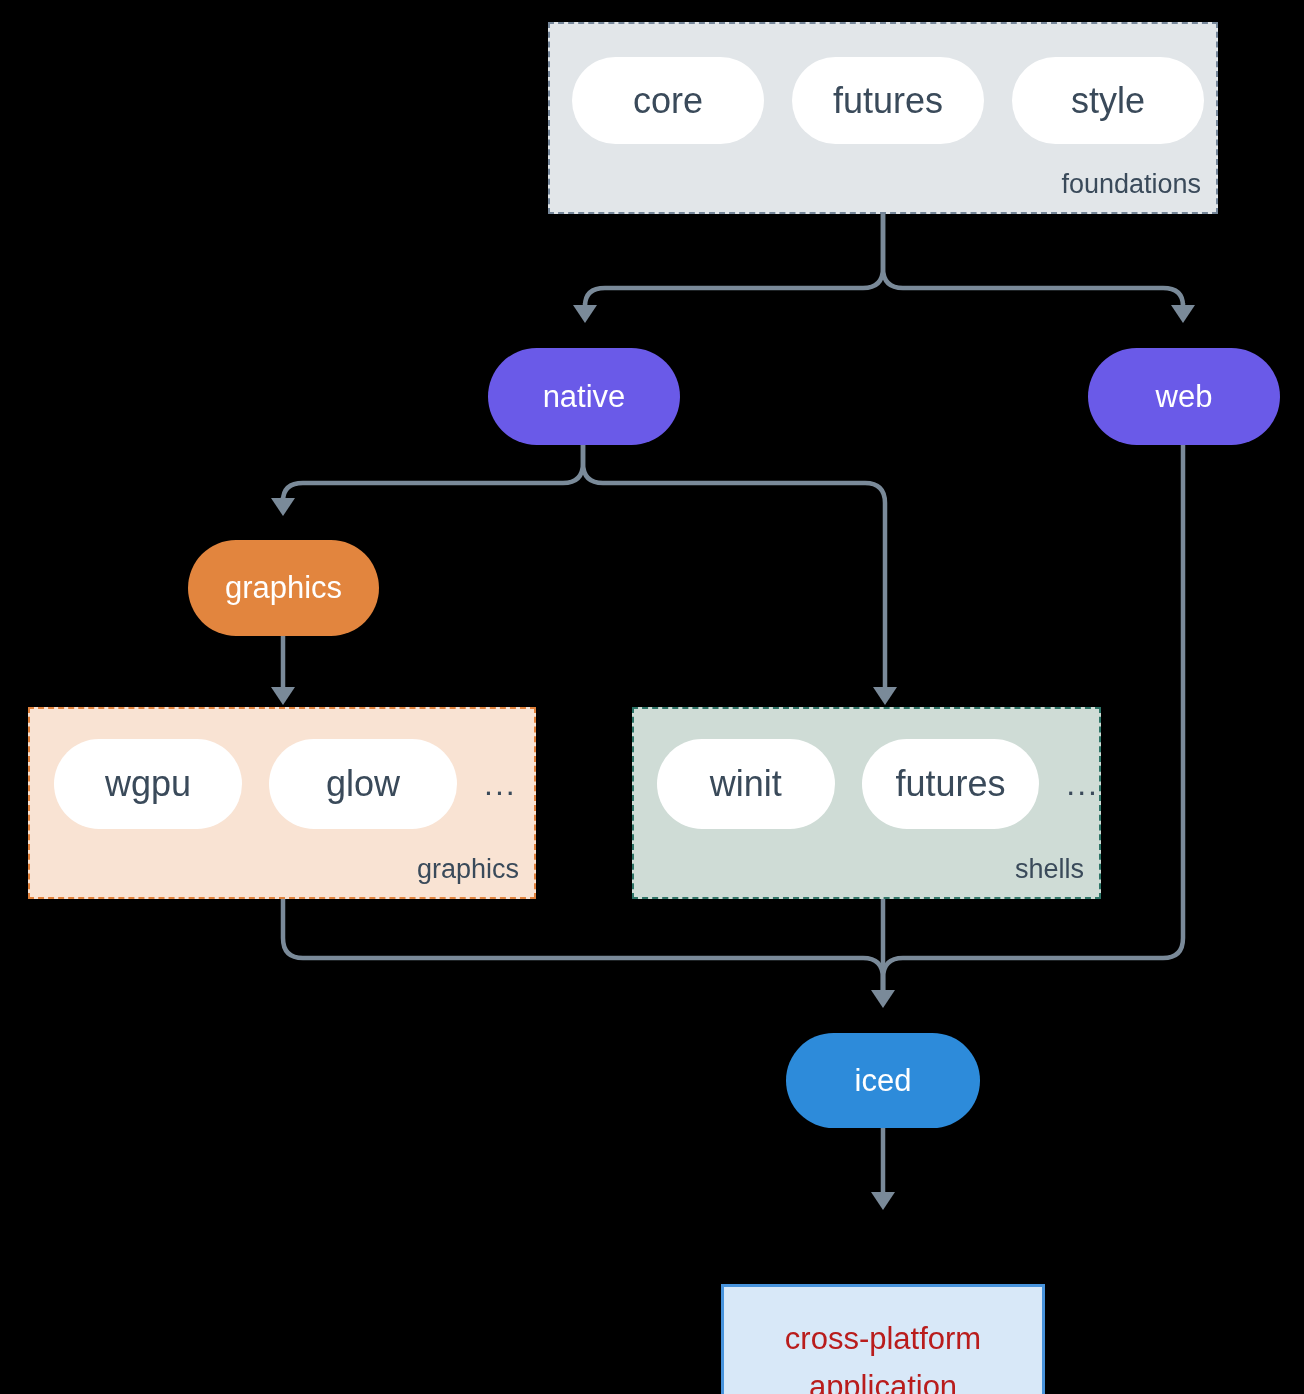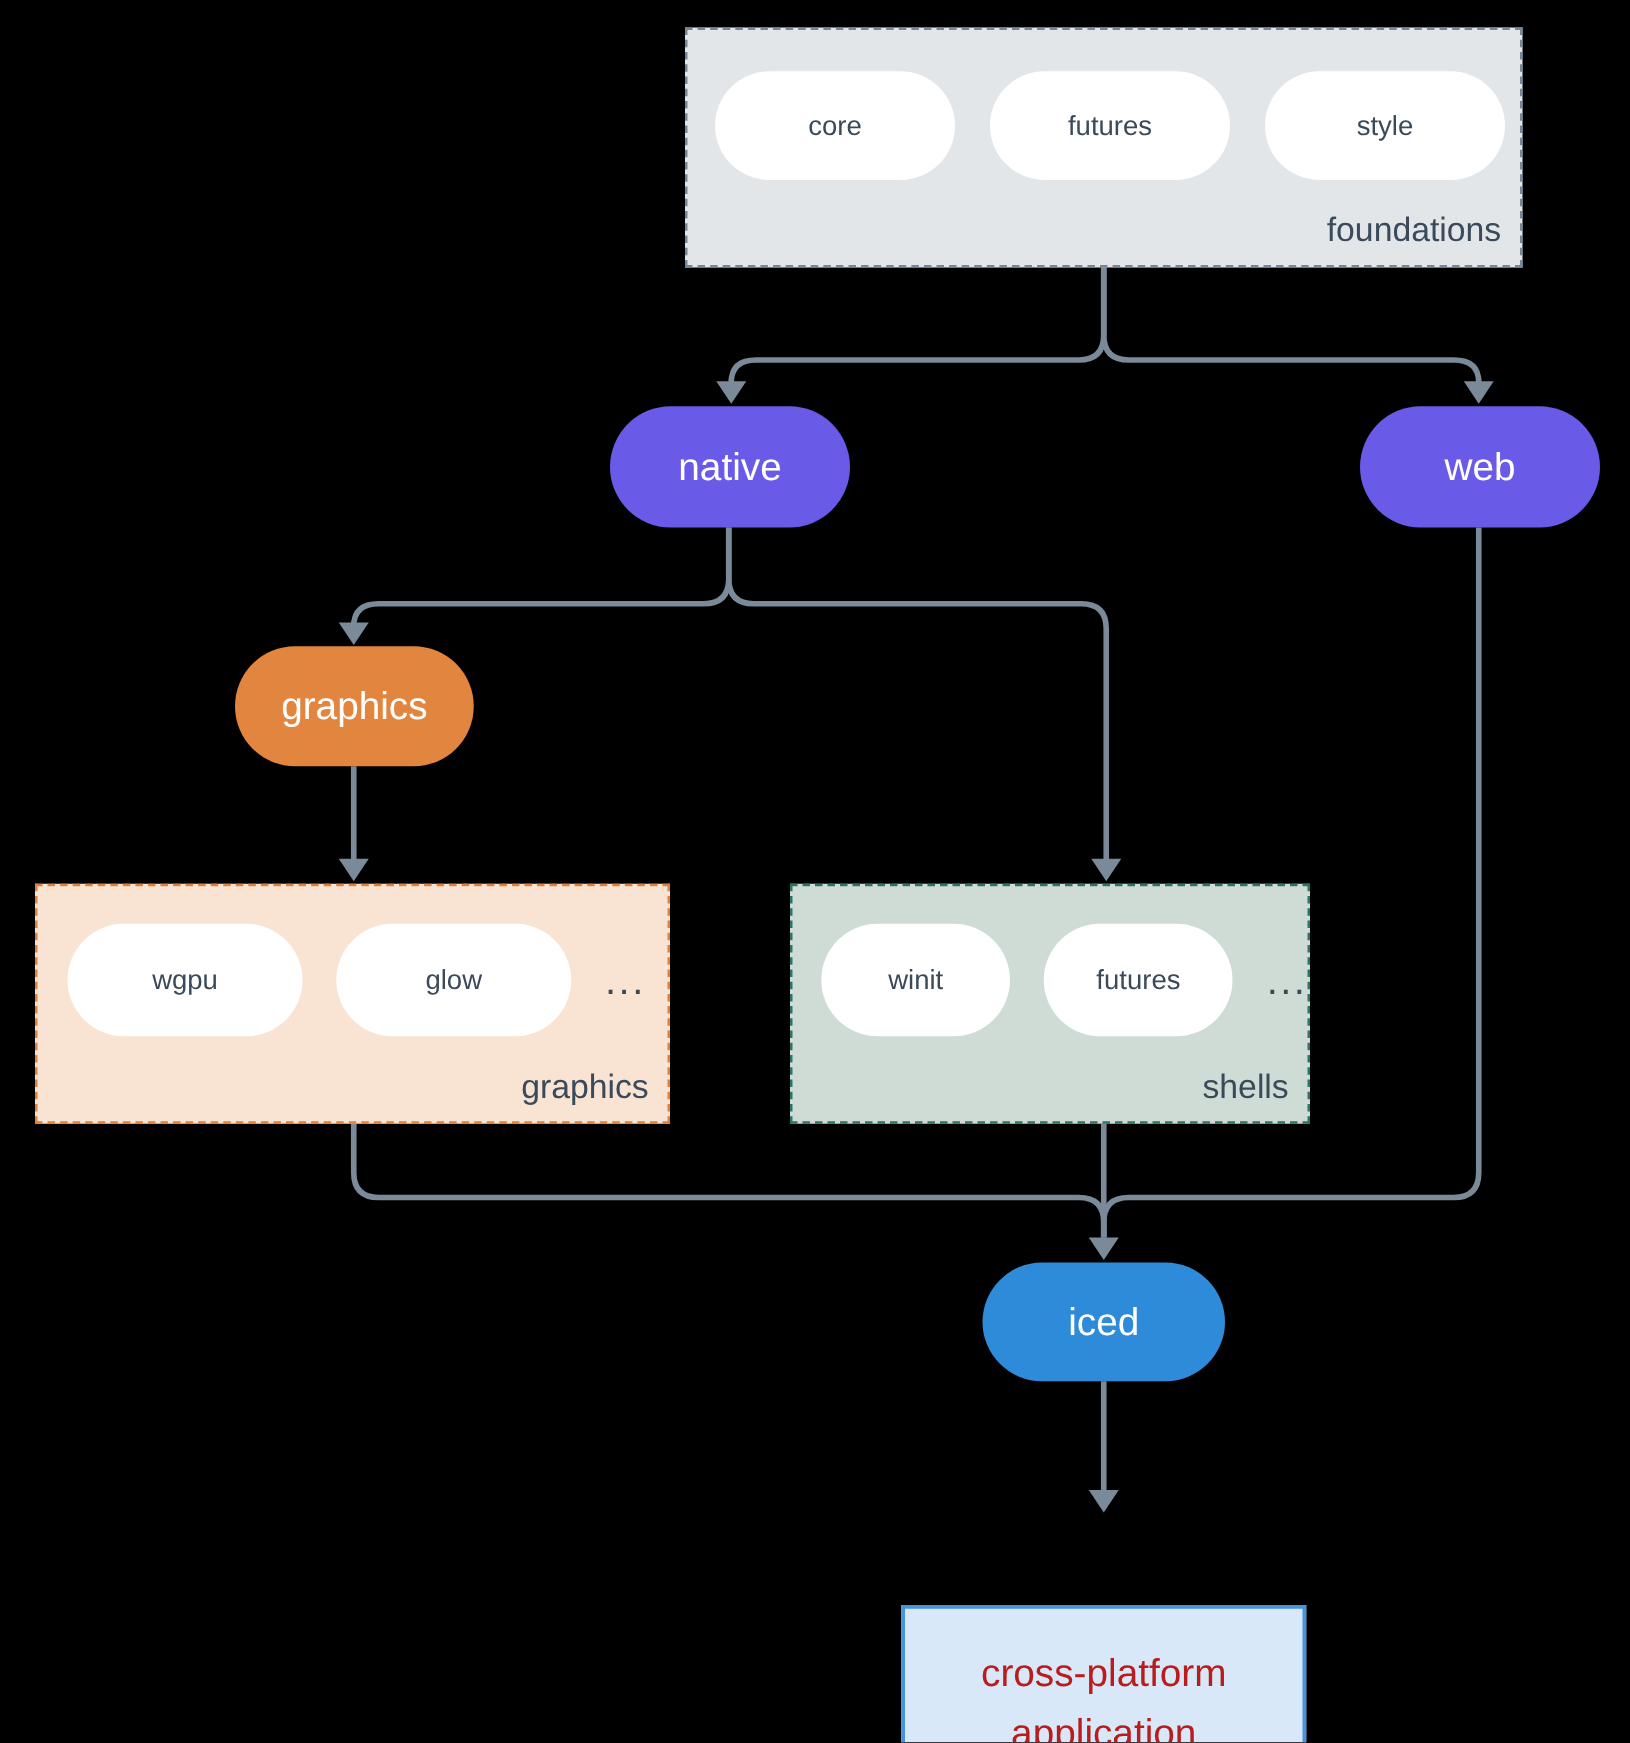--- a/index.html
+++ b/index.html
@@ -31,51 +31,52 @@
     left: 0; top: 0; right: 0;
     display: flex;
     align-items: center;
   }
   .white-pill {
     background: #ffffff;
     border-radius: 999px;
     display: flex;
     align-items: center;
     justify-content: center;
-    font-size: 22px;
+    font-size: 36px;
     color: #3a4a5a;
   }
   .dots {
     font-size: 32px;
     color: #3a4a5a;
     letter-spacing: 2px;
   }
   .node-pill {
     position: absolute;
     border-radius: 999px;
     display: flex;
     align-items: center;
     justify-content: center;
     font-size: 31px;
     color: #ffffff;
+    margin-top: 23px;
   }
   #foundations-box { left: 548px; top: 22px; width: 670px; height: 192px; background: #e2e6e9; border-color: #76879a; }
   #foundations-box .pill-row { top: 33px; left: 22px; gap: 28px; }
   #foundations-box .white-pill { width: 192px; height: 87px; }
 
   #native-pill   { left: 488px;  top: 325px; width: 192px; height: 97px; background: #6a5ae8; }
   #web-pill      { left: 1088px; top: 325px; width: 192px; height: 97px; background: #6a5ae8; }
   #graphics-pill { left: 188px;  top: 517px; width: 191px; height: 96px; background: #e2853e; }
   #iced-pill     { left: 786px;  top: 1010px; width: 194px; height: 95px; background: #2d8bda; }
 
   #renderers-box { left: 28px;  top: 707px; width: 508px; height: 192px; background: #f9e3d3; border-color: #e0813b; }
   #renderers-box .pill-row { top: 30px; left: 24px; gap: 27px; }
   #renderers-box .white-pill { width: 188px; height: 90px; }
 
-  #shells-box    { left: 632px; top: 707px; width: 416px; height: 192px; background: #cfdcd6; border-color: #2d7467; text-align: center; }
+  #shells-box    { left: 632px; top: 707px; width: 469px; height: 192px; background: #cfdcd6; border-color: #2d7467; text-align: center; }
   #shells-box .pill-row { top: 30px; left: 23px; gap: 27px; }
   #shells-box .white-pill { width: 190px; height: 90px; }
 
   #app-box {
     position: absolute;
     left: 721px; top: 1284px; width: 324px; height: 157px;
     box-sizing: border-box;
     background: #d8e8f8;
     border: 3px solid #4793dc;
     display: flex;

